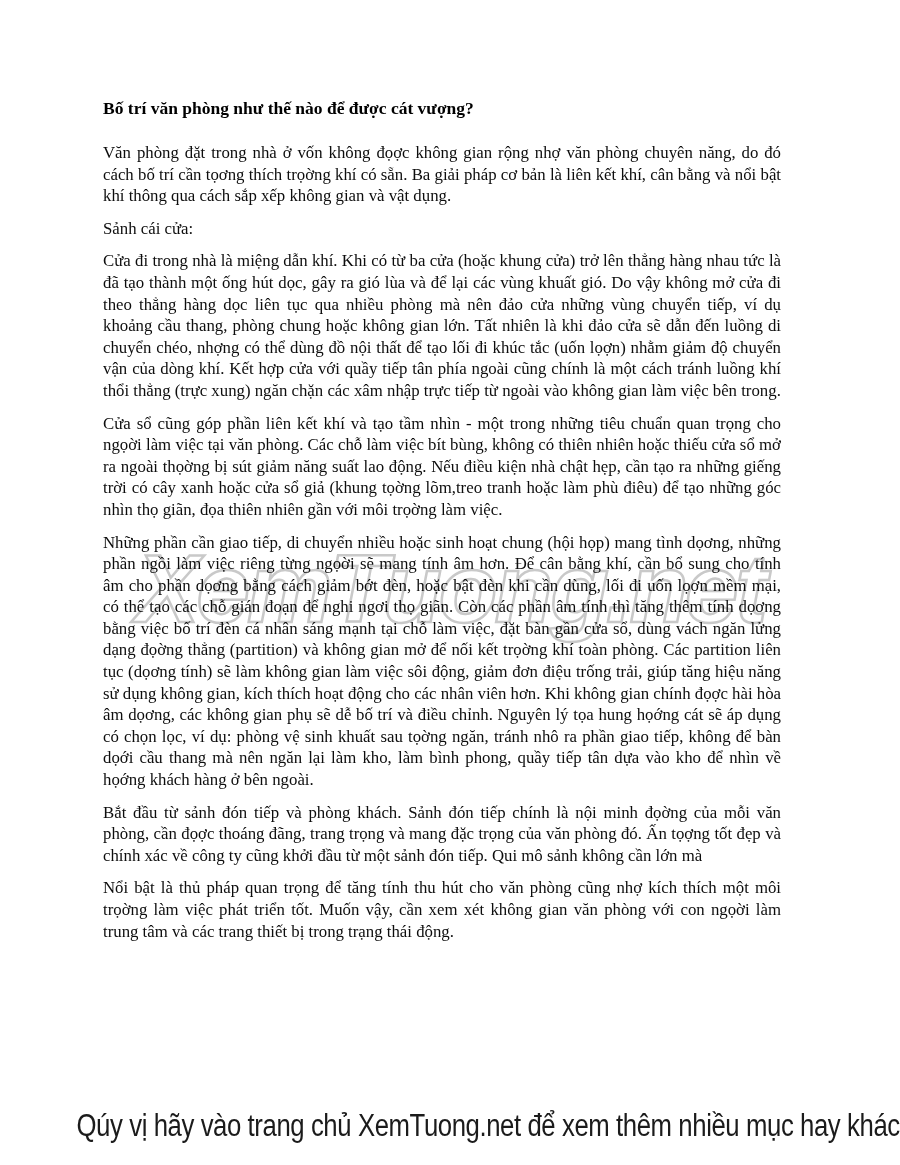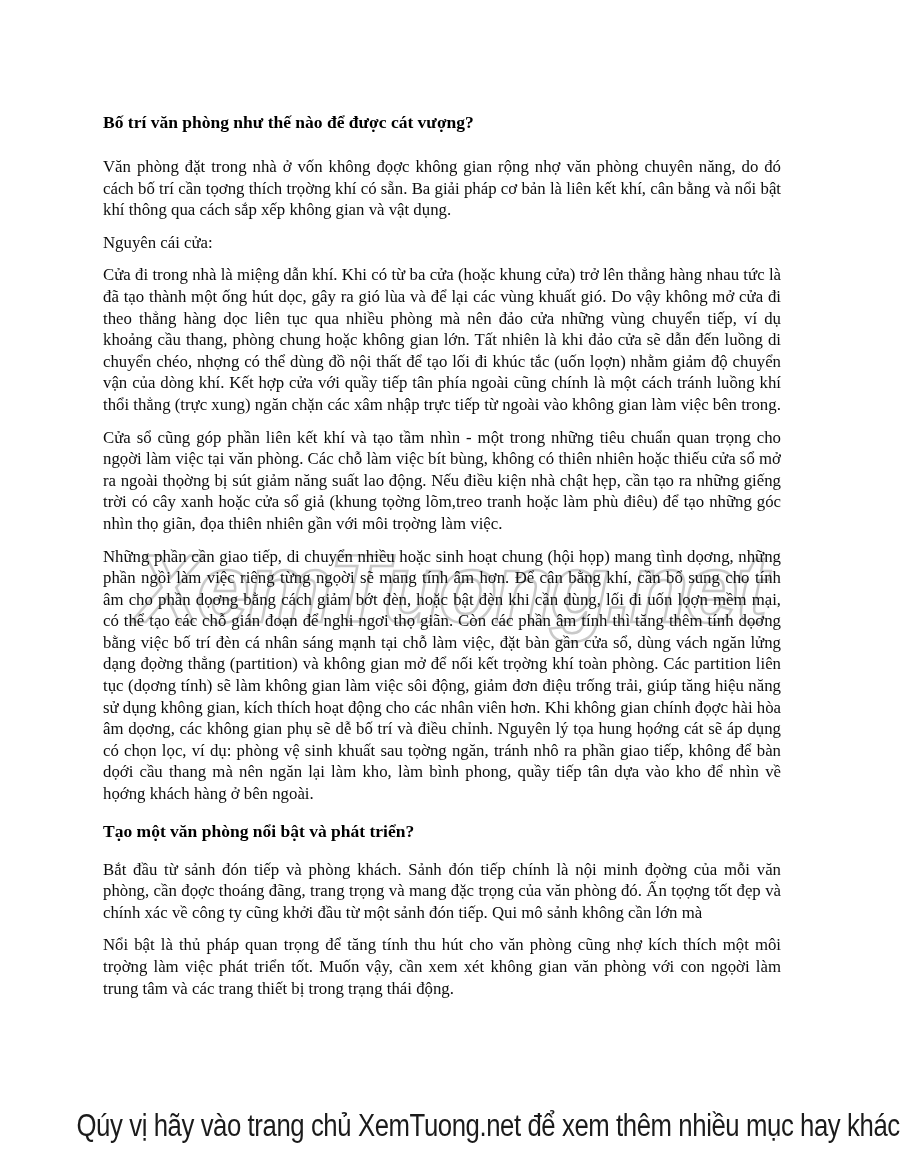--- a/index.html
+++ b/index.html
@@ -14,21 +14,21 @@
   .content {
     position: absolute;
     top: 92px; left: 103px;
     width: 694px;
     z-index: 1;
   }
   .doc-h {
     font-size: 17.5px;
     font-weight: bold;
     line-height: 24px;
-    margin: 18px 0 22px 0;
+    margin: 4px 0 22px 0;
     color: #000000;
   }
   .doc-h.section {
     margin-top: 14px;
     margin-bottom: 16px;
   }
   .doc-p {
     font-size: 16.8px;
     line-height: 21.6px;
     text-align: justify;
@@ -68,29 +68,28 @@
 </head>
 <body>
 
 <div class="watermark">XemTuong.net</div>
 
 <div class="content">
   <h1 class="doc-h">Bố trí văn phòng như thế nào để được cát vượng?</h1>
 
   <p class="doc-p">Văn phòng đặt trong nhà ở vốn không đọợc không gian rộng nhợ văn phòng chuyên năng, do đó cách bố trí cần tọơng thích trọờng khí có sẵn. Ba giải pháp cơ bản là liên kết khí, cân bằng và nổi bật khí thông qua cách sắp xếp không gian và vật dụng.</p>
 
-  <p class="doc-p">Nguyên cái cửa:</p>
+  <p class="doc-p">Sảnh cái cửa:</p>
 
   <p class="doc-p">Cửa đi trong nhà là miệng dẫn khí. Khi có từ ba cửa (hoặc khung cửa) trở lên thẳng hàng nhau tức là đã tạo thành một ống hút dọc, gây ra gió lùa và để lại các vùng khuất gió. Do vậy không mở cửa đi theo thẳng hàng dọc liên tục qua nhiều phòng mà nên đảo cửa những vùng chuyển tiếp, ví dụ khoảng cầu thang, phòng chung hoặc không gian lớn. Tất nhiên là khi đảo cửa sẽ dẫn đến luồng di chuyển chéo, nhợng có thể dùng đồ nội thất để tạo lối đi khúc tắc (uốn lọợn) nhằm giảm độ chuyển vận của dòng khí. Kết hợp cửa với quầy tiếp tân phía ngoài cũng chính là một cách tránh luồng khí thổi thẳng (trực xung) ngăn chặn các xâm nhập trực tiếp từ ngoài vào không gian làm việc bên trong.</p>
 
   <p class="doc-p">Cửa sổ cũng góp phần liên kết khí và tạo tầm nhìn - một trong những tiêu chuẩn quan trọng cho ngọời làm việc tại văn phòng. Các chỗ làm việc bít bùng, không có thiên nhiên hoặc thiếu cửa sổ mở ra ngoài thọờng bị sút giảm năng suất lao động. Nếu điều kiện nhà chật hẹp, cần tạo ra những giếng trời có cây xanh hoặc cửa sổ giả (khung tọờng lõm,treo tranh hoặc làm phù điêu) để tạo những góc nhìn thọ giãn, đọa thiên nhiên gần với môi trọờng làm việc.</p>
 
 
   <p class="doc-p">Những phần cần giao tiếp, di chuyển nhiều hoặc sinh hoạt chung (hội họp) mang tình dọơng, những phần ngồi làm việc riêng từng ngọời sẽ mang tính âm hơn. Để cân bằng khí, cần bổ sung cho tính âm cho phần dọơng bằng cách giảm bớt đèn, hoặc bật đèn khi cần dùng, lối đi uốn lọợn mềm mại, có thể tạo các chỗ gián đoạn để nghi ngơi thọ giãn. Còn các phần âm tính thì tăng thêm tính dọơng bằng việc bố trí đèn cá nhân sáng mạnh tại chỗ làm việc, đặt bàn gần cửa sổ, dùng vách ngăn lửng dạng đọờng thẳng (partition) và không gian mở để nối kết trọờng khí toàn phòng. Các partition liên tục (dọơng tính) sẽ làm không gian làm việc sôi động, giảm đơn điệu trống trải, giúp tăng hiệu năng sử dụng không gian, kích thích hoạt động cho các nhân viên hơn. Khi không gian chính đọợc hài hòa âm dọơng, các không gian phụ sẽ dễ bố trí và điều chỉnh. Nguyên lý tọa hung họớng cát sẽ áp dụng có chọn lọc, ví dụ: phòng vệ sinh khuất sau tọờng ngăn, tránh nhô ra phần giao tiếp, không để bàn dọới cầu thang mà nên ngăn lại làm kho, làm bình phong, quầy tiếp tân dựa vào kho để nhìn về họớng khách hàng ở bên ngoài.</p>
 
-  <h1 class="doc-h section">Tạo một văn phòng nổi bật và phát triển?</h1>
 
   <p class="doc-p">Bắt đầu từ sảnh đón tiếp và phòng khách. Sảnh đón tiếp chính là nội minh đọờng của mỗi văn phòng, cần đọợc thoáng đãng, trang trọng và mang đặc trọng của văn phòng đó. Ấn tọợng tốt đẹp và chính xác về công ty cũng khởi đầu từ một sảnh đón tiếp. Qui mô sảnh không cần lớn mà</p>
 
   <p class="doc-p">Nổi bật là thủ pháp quan trọng để tăng tính thu hút cho văn phòng cũng nhợ kích thích một môi trọờng làm việc phát triển tốt. Muốn vậy, cần xem xét không gian văn phòng với con ngọời làm trung tâm và các trang thiết bị trong trạng thái động.</p>
 </div>
 
 <div class="footer">Qúy vị hãy vào trang chủ XemTuong.net để xem thêm nhiều mục hay khác</div>
 
 </body></html>

